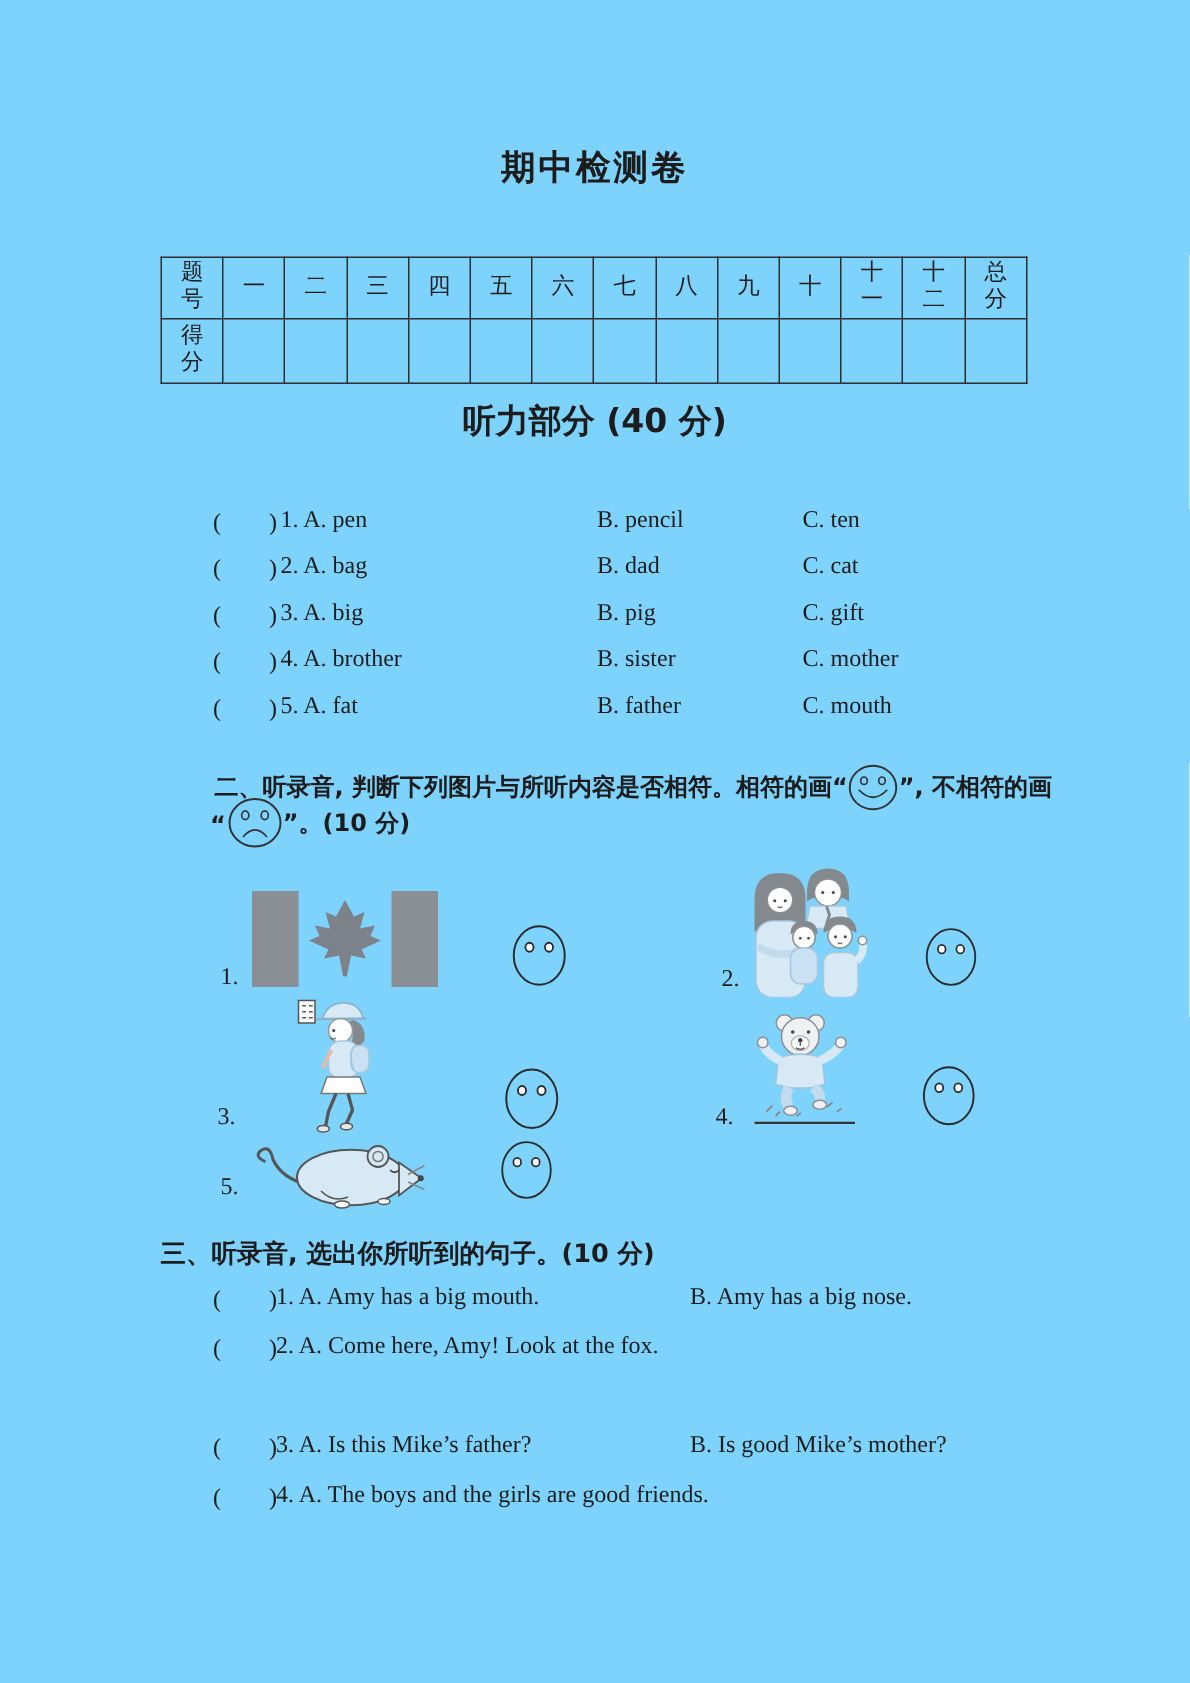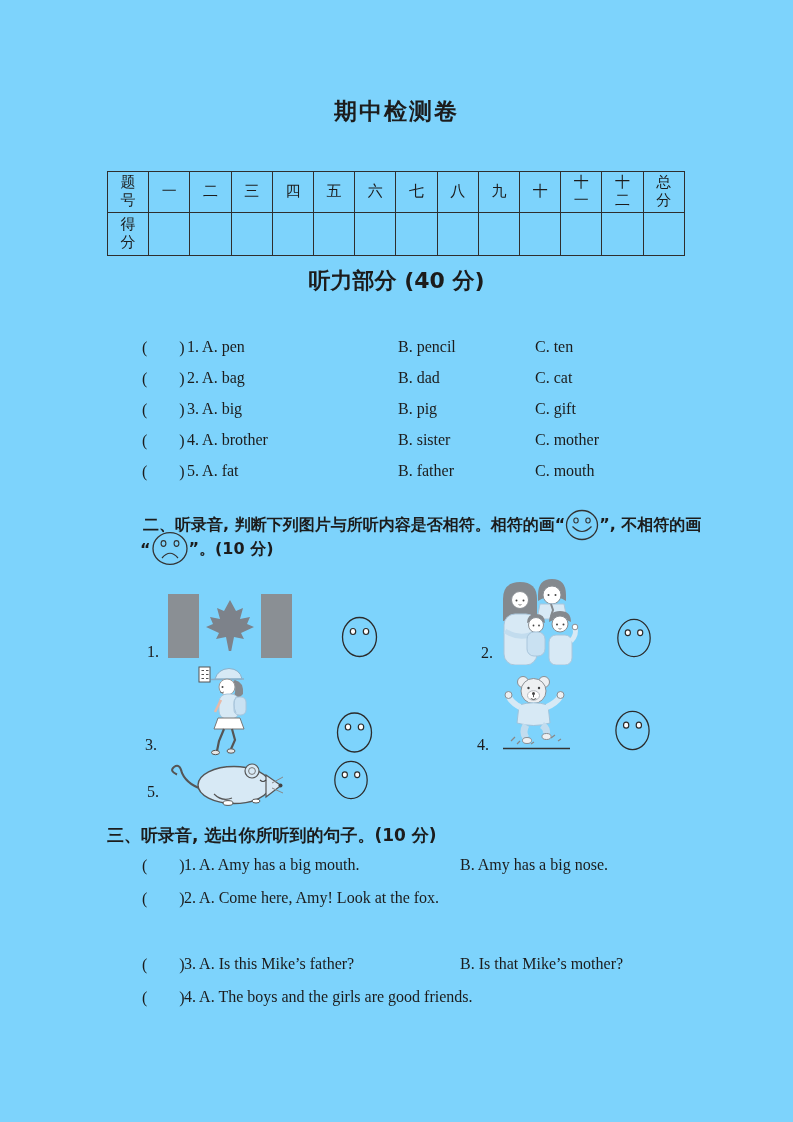--- a/index.html
+++ b/index.html
@@ -265,20 +265,20 @@
     <span class="s3a">1. A. Amy has a big mouth.</span>
     <span class="s3b">B. Amy has a big nose.</span>
   </div>
   <div class="row" style="top:889px;">
     <span class="c1">(　　)</span>
     <span class="s3a">2. A. Come here, Amy! Look at the fox.</span>
   </div>
   <div class="row" style="top:955px;">
     <span class="c1">(　　)</span>
     <span class="s3a">3. A. Is this Mike’s father?</span>
-    <span class="s3b">B. Is that Mike’s mother?</span>
+    <span class="s3b">B. Is good Mike’s mother?</span>
   </div>
   <div class="row" style="top:988px;">
     <span class="c1">(　　)</span>
     <span class="s3a">4. A. The boys and the girls are good friends.</span>
   </div>
 
 </div>
 
 </body></html>

